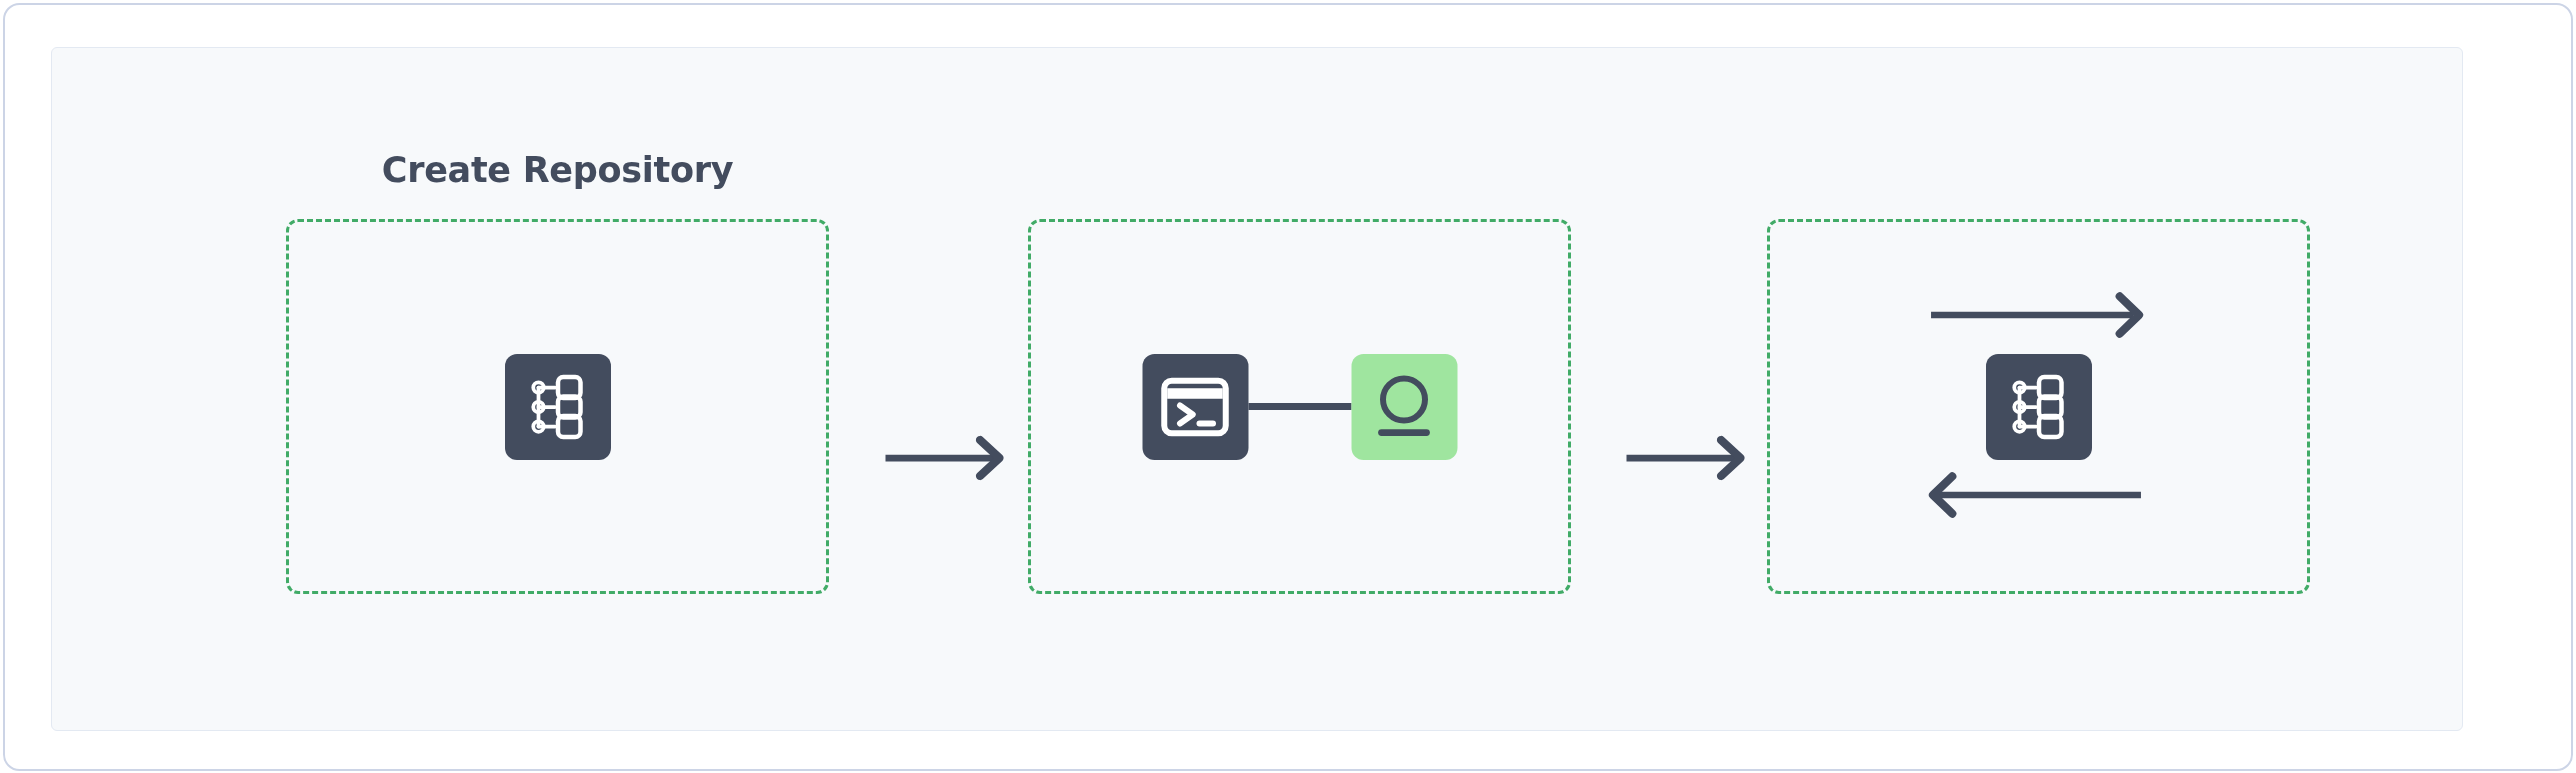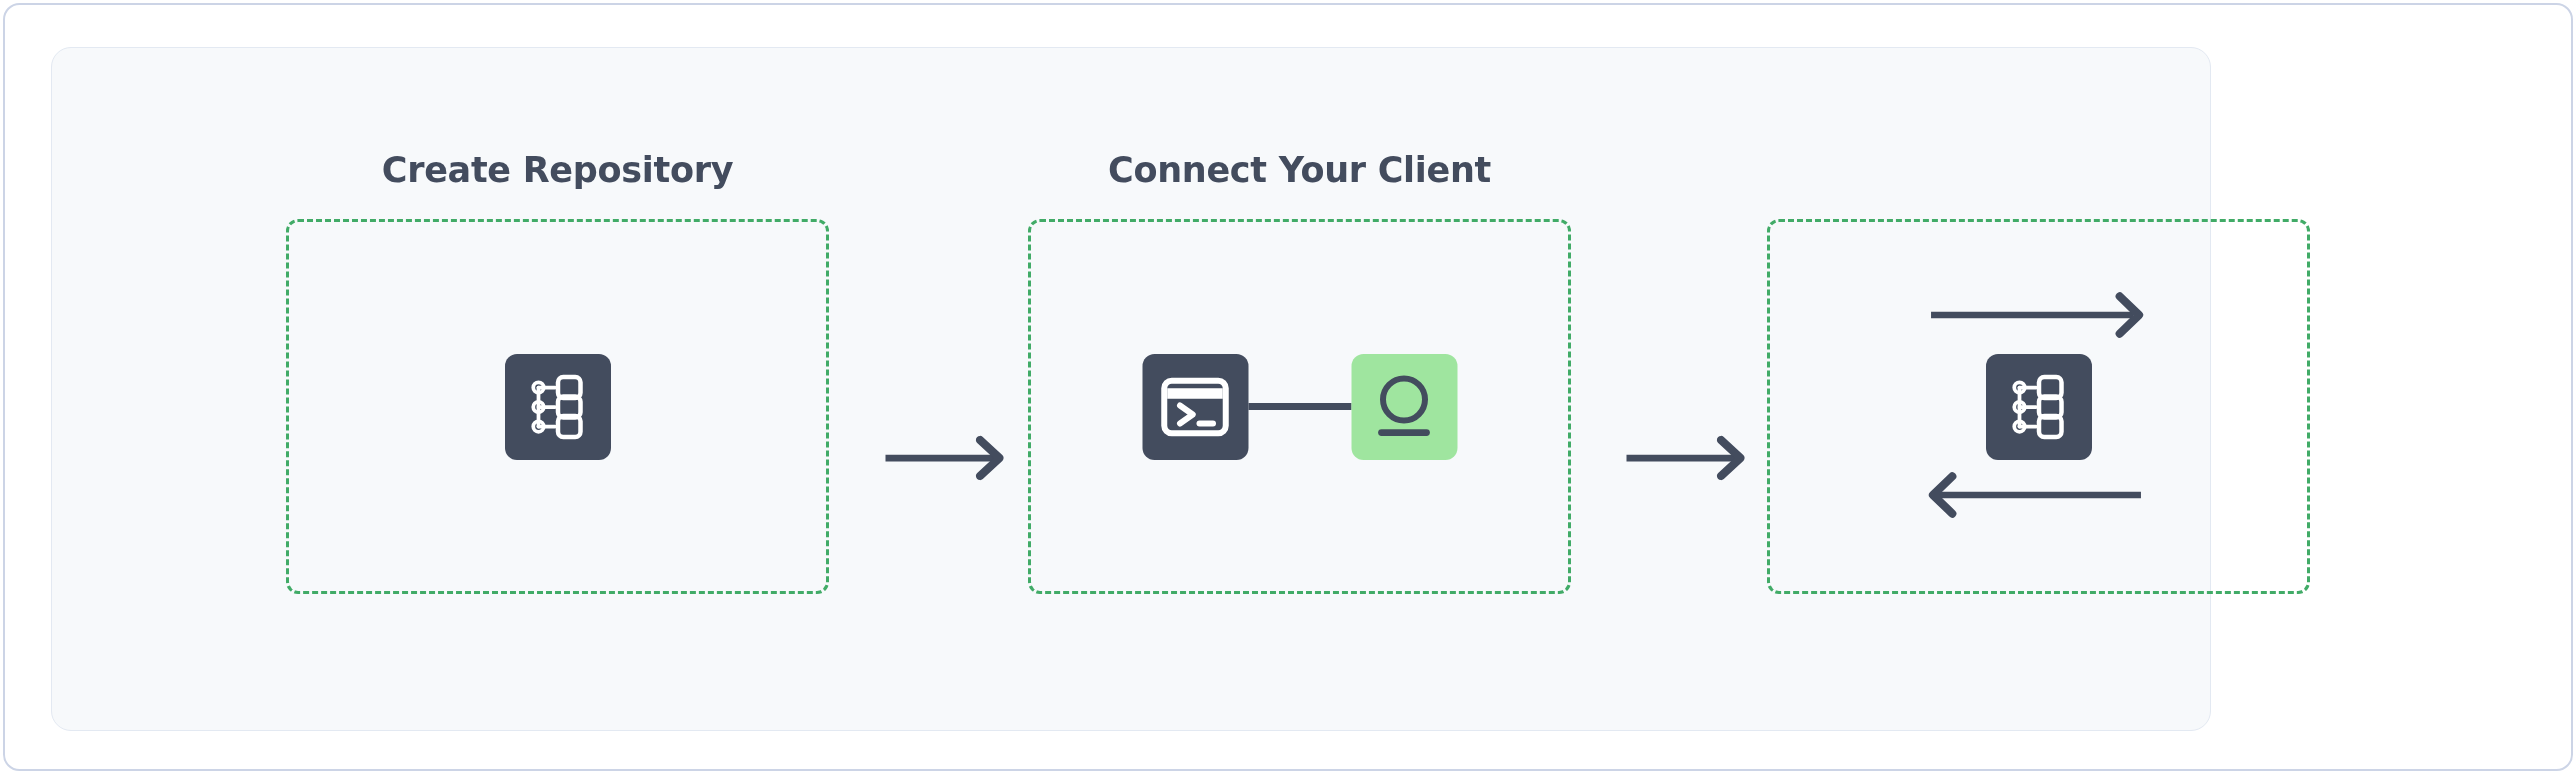--- a/index.html
+++ b/index.html
@@ -23,25 +23,25 @@
     background: #ffffff;
     border: 2.2px solid #ccd4e6;
     border-radius: 16.5px;
   }
 
   
   .inner-panel {
     position: absolute;
     left: 46px;
     top: 42px;
-    width: 2160px;
+    width: 2412px;
     height: 684px;
     background: #f7f9fb;
     border: 1.5px solid #e3e9f2;
-    border-radius: 20px;
+    border-radius: 6px;
   }
 
   
   .steps-row {
     position: absolute;
     left: 0;
     top: 0;
     width: 100%;
     height: 100%;
   }
@@ -192,21 +192,20 @@
       </div>
 
       <div class="step-arrow arrow-1">
         <svg width="126" height="60" viewBox="0 0 168 80" aria-hidden="true">
           <path d="M2 40 L150 40" stroke="#434c5e" stroke-width="9" fill="none"></path>
           <path d="M128 16 L154 40 L128 64" stroke="#434c5e" stroke-width="11" fill="none" stroke-linecap="round" stroke-linejoin="round"></path>
         </svg>
       </div>
 
       <div class="step step-2">
-        <div class="step-title">Connect Your Client</div>
 
         <div class="dashed-box">
           <div class="dashed-inner">
             <div class="connect-row">
 
               <div class="icon-tile" style="position:relative;">
                 <svg width="69" height="60" viewBox="0 0 92 80" aria-hidden="true">
                   <rect x="5" y="5" width="82" height="70" rx="10" fill="none" stroke="#ffffff" stroke-width="8"></rect>
                   <path d="M9 22 L83 22" stroke="#ffffff" stroke-width="14" fill="none"></path>
                   <path d="M26 38 L43 50 L26 62" stroke="#ffffff" stroke-width="8" fill="none" stroke-linecap="round" stroke-linejoin="round"></path>

